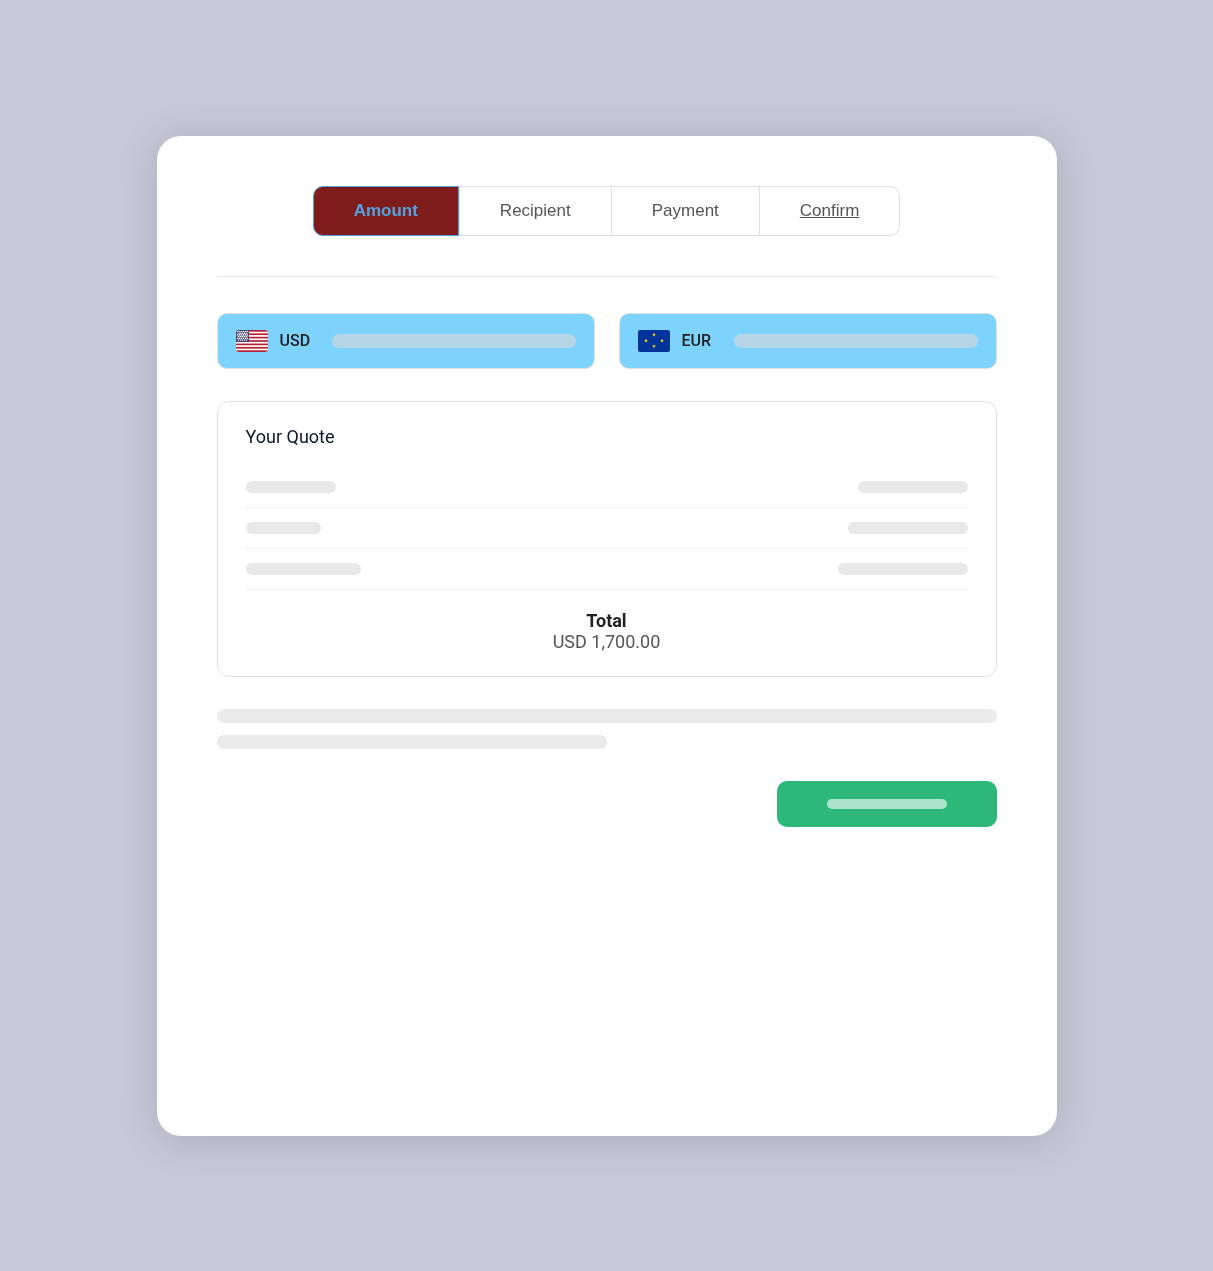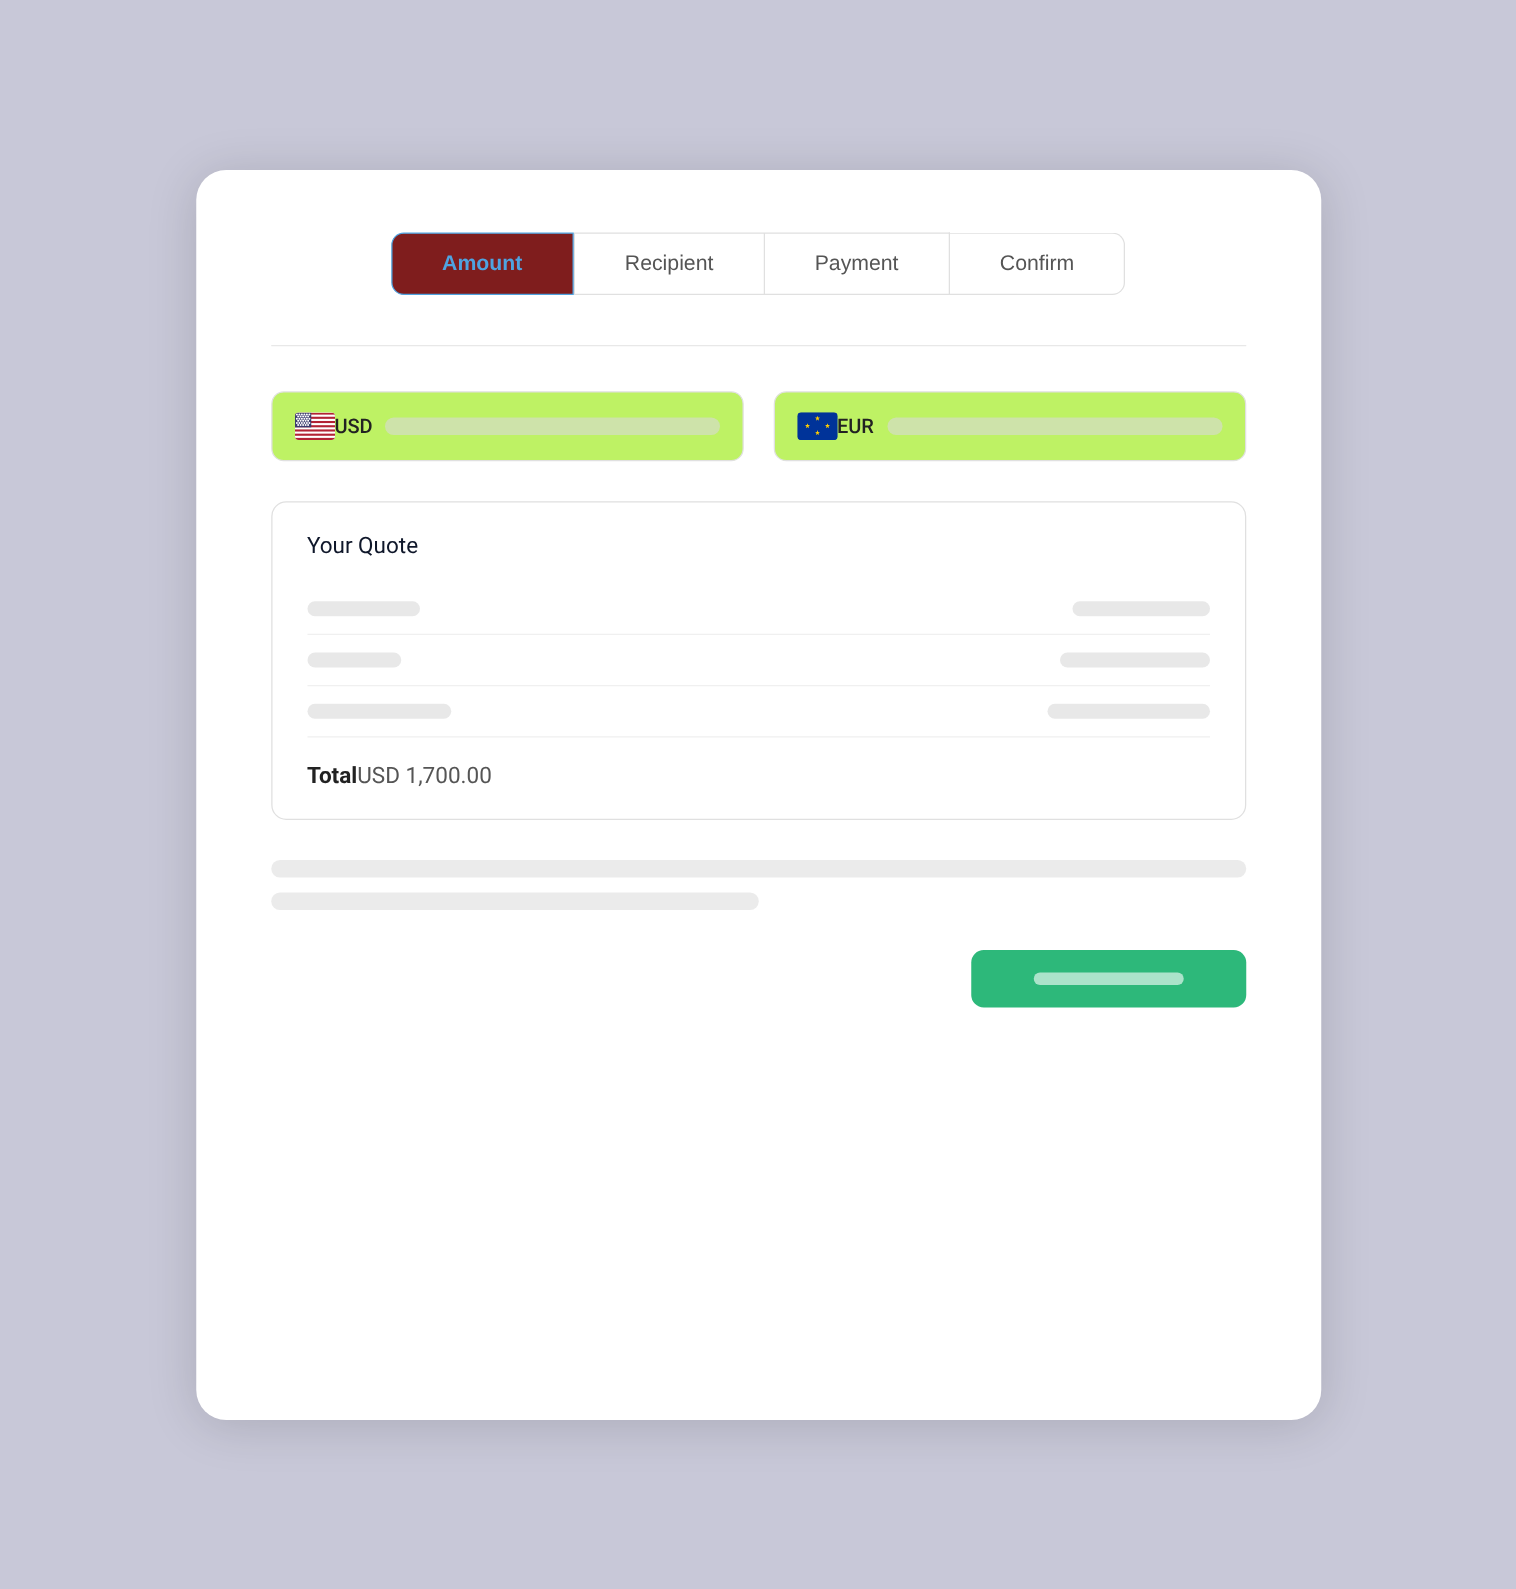--- a/index.html
+++ b/index.html
@@ -46,20 +46,21 @@
       transition: all 0.2s;
       white-space: nowrap;
     }
 
     .tab:first-child {
       border-radius: 10px 0 0 10px;
     }
 
     .tab:last-child {
       border-radius: 0 10px 10px 0;
+      text-decoration: underline;
     }
 
     .tab.active {
       border-color: #4fa3e0;
       color: #4fa3e0;
       font-weight: 600;
       background: #7f1d1d;
       z-index: 1;
     }
 
@@ -92,24 +93,25 @@
     .currency-label {
       font-size: 15px;
       color: #333;
       margin-bottom: 10px;
       font-weight: 400;
     }
 
     .currency-box {
       display: flex;
       align-items: center;
+      gap: 12px;
       border: 1.5px solid #e0e0e0;
       border-radius: 10px;
       padding: 16px 18px;
-      background: #bef264;
+      background: #7dd3fc;
     }
 
     .flag {
       width: 32px;
       height: 22px;
       border-radius: 3px;
       flex-shrink: 0;
       overflow: hidden;
       display: flex;
       align-items: center;
@@ -177,24 +179,25 @@
 
     .quote-skeleton-right {
       height: 12px;
       border-radius: 6px;
       background: #d8d8d8;
       opacity: 0.6;
     }
 
     .quote-total-row {
       display: flex;
-      justify-content: flex-start;
+      justify-content: center;
       align-items: center;
       padding-top: 16px;
       margin-top: 4px;
+      flex-direction: column;
     }
 
     .quote-total-label {
       font-size: 18px;
       font-weight: 700;
       color: #222;
     }
 
     .quote-total-value {
       font-size: 18px;

